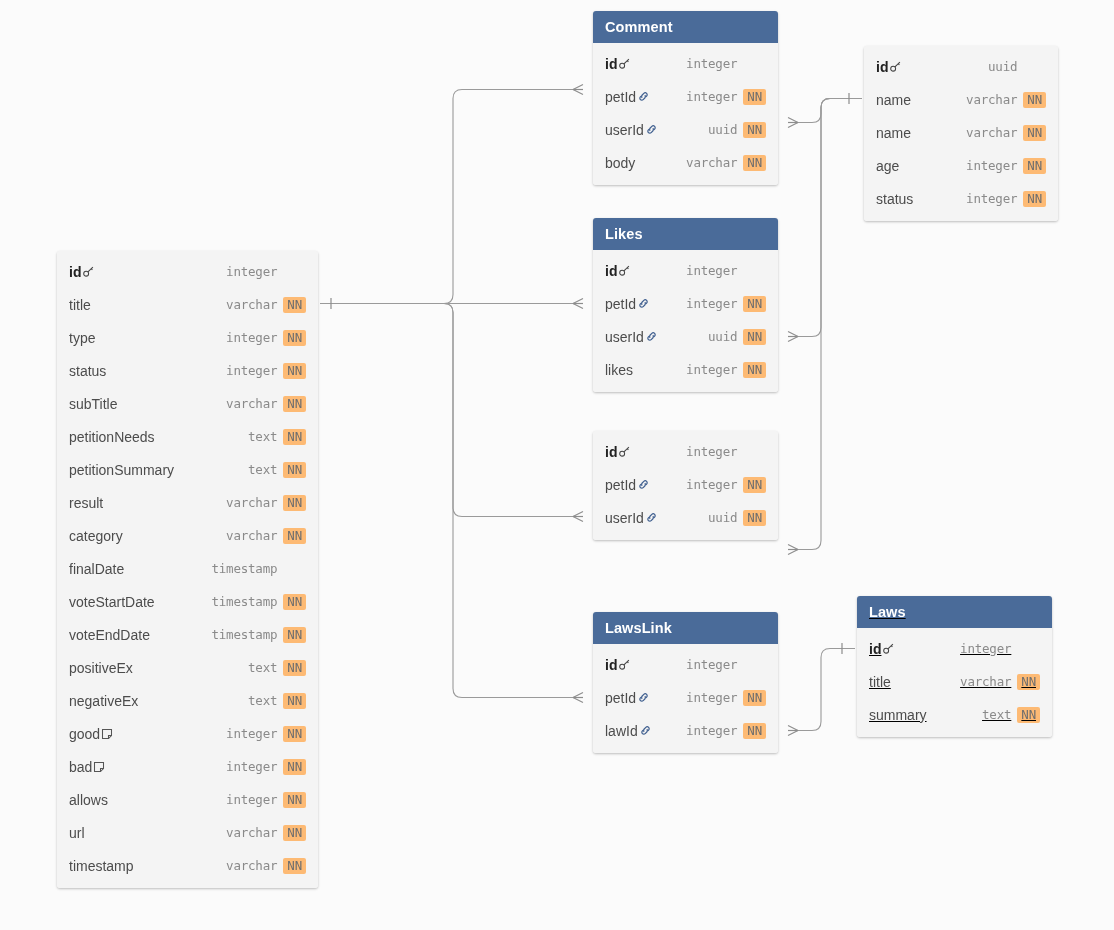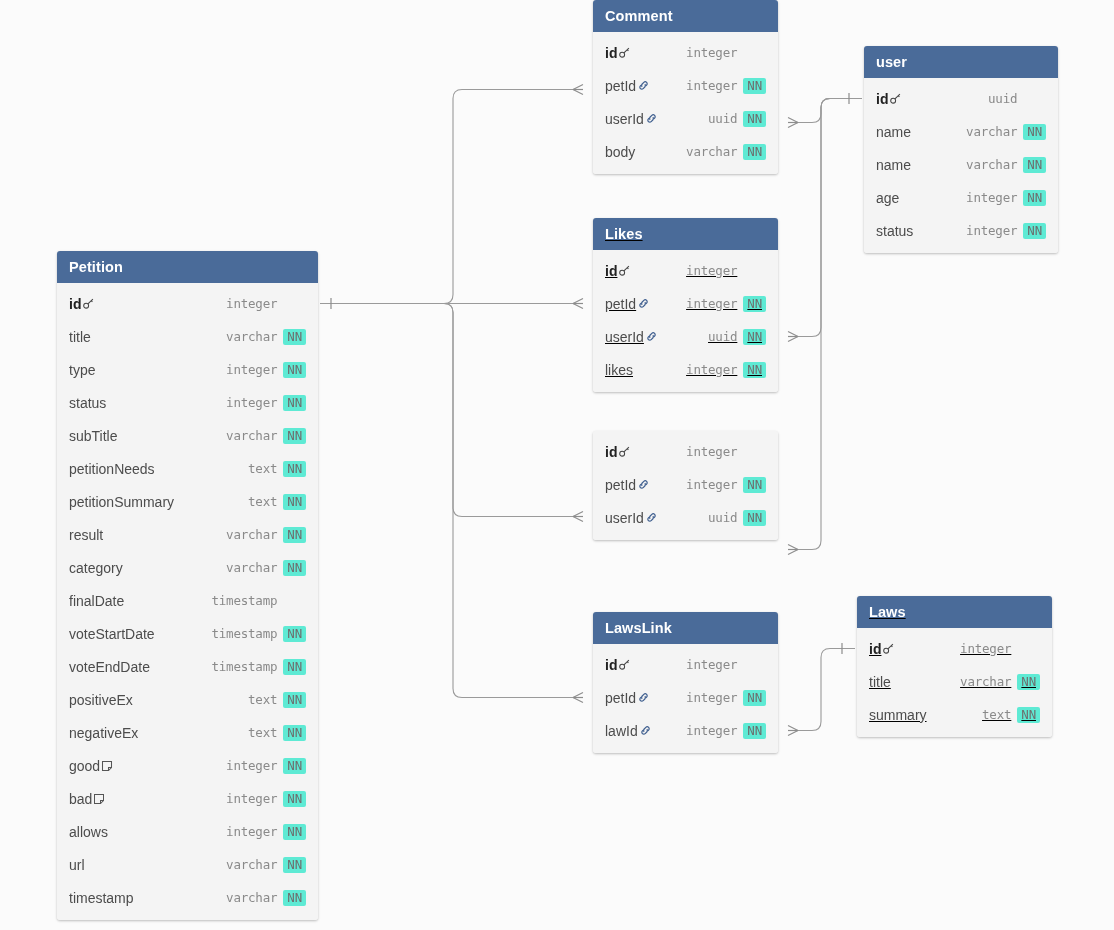--- a/index.html
+++ b/index.html
@@ -75,21 +75,21 @@
   .col-type {
     font-family: "DejaVu Sans Mono", monospace;
     font-size: 12.5px;
     color: #8a8a8a;
     letter-spacing: -0.2px;
   }
   .nn-badge {
     font-family: "DejaVu Sans Mono", monospace;
     font-size: 12.5px;
     color: #6e6e6e;
-    background: #5eead4;
+    background: #fdba74;
     border-radius: 2px;
     padding: 1px 4px 2px 4px;
     line-height: 13px;
     letter-spacing: -0.2px;
   }
   .nn-badge.nn-hidden { visibility: hidden; }
   .ico { flex: 0 0 auto; display: inline-flex; align-items: center; }
   .ico svg { display: block; }
 </style>
 </head>
@@ -150,21 +150,20 @@
         <g>
           <path d="M788 725.5 L798 730.5"></path>
           <path d="M788 735.5 L798 730.5"></path>
           <path d="M788 730.5 L798 730.5"></path>
         </g>
       </g>
   </svg>
 
   <div id="nodes">
       <div class="table-node" style="left: 57px; top: 251px; width: 261px;">
-        <div class="table-header">Petition</div>
         <div class="table-body">
           <div class="col-row is-pk">
             <div class="col-name">
               <span>id</span>
               <span class="ico">
                 <svg width="13" height="13" viewBox="0 0 16 16" fill="none" stroke="#444" stroke-width="1.3">
                   <circle cx="5.1" cy="10.7" r="3.0"></circle>
                   <path d="M7.3 8.6 L13.4 2.5"></path>
                   <path d="M11.3 4.6 L12.8 6.1"></path>
                 </svg>
@@ -344,21 +343,21 @@
             <div class="col-name">
               <span>timestamp</span>
             </div>
             <div class="col-right">
               <span class="col-type">varchar</span>
               <span class="nn-badge">NN</span>
             </div>
           </div>
         </div>
       </div>
-      <div class="table-node" style="left: 593px; top: 0; width: 185px;">
+      <div class="table-node" style="left: 593px; top: 11px; width: 185px;">
         <div class="table-header">Comment</div>
         <div class="table-body">
           <div class="col-row is-pk">
             <div class="col-name">
               <span>id</span>
               <span class="ico">
                 <svg width="13" height="13" viewBox="0 0 16 16" fill="none" stroke="#444" stroke-width="1.3">
                   <circle cx="5.1" cy="10.7" r="3.0"></circle>
                   <path d="M7.3 8.6 L13.4 2.5"></path>
                   <path d="M11.3 4.6 L12.8 6.1"></path>
@@ -404,21 +403,21 @@
             <div class="col-name">
               <span>body</span>
             </div>
             <div class="col-right">
               <span class="col-type">varchar</span>
               <span class="nn-badge">NN</span>
             </div>
           </div>
         </div>
       </div>
-      <div class="table-node" style="left: 593px; top: 218px; width: 185px; text-decoration: underline;">
+      <div class="table-node" style="left: 593px; top: 218px; width: 185px;">
         <div class="table-header">Likes</div>
         <div class="table-body">
           <div class="col-row is-pk">
             <div class="col-name">
               <span>id</span>
               <span class="ico">
                 <svg width="13" height="13" viewBox="0 0 16 16" fill="none" stroke="#444" stroke-width="1.3">
                   <circle cx="5.1" cy="10.7" r="3.0"></circle>
                   <path d="M7.3 8.6 L13.4 2.5"></path>
                   <path d="M11.3 4.6 L12.8 6.1"></path>
@@ -566,21 +565,20 @@
               </span>
             </div>
             <div class="col-right">
               <span class="col-type">integer</span>
               <span class="nn-badge">NN</span>
             </div>
           </div>
         </div>
       </div>
       <div class="table-node" style="left: 864px; top: 46px; width: 194px;">
-        <div class="table-header">user</div>
         <div class="table-body">
           <div class="col-row is-pk">
             <div class="col-name">
               <span>id</span>
               <span class="ico">
                 <svg width="13" height="13" viewBox="0 0 16 16" fill="none" stroke="#444" stroke-width="1.3">
                   <circle cx="5.1" cy="10.7" r="3.0"></circle>
                   <path d="M7.3 8.6 L13.4 2.5"></path>
                   <path d="M11.3 4.6 L12.8 6.1"></path>
                 </svg>

